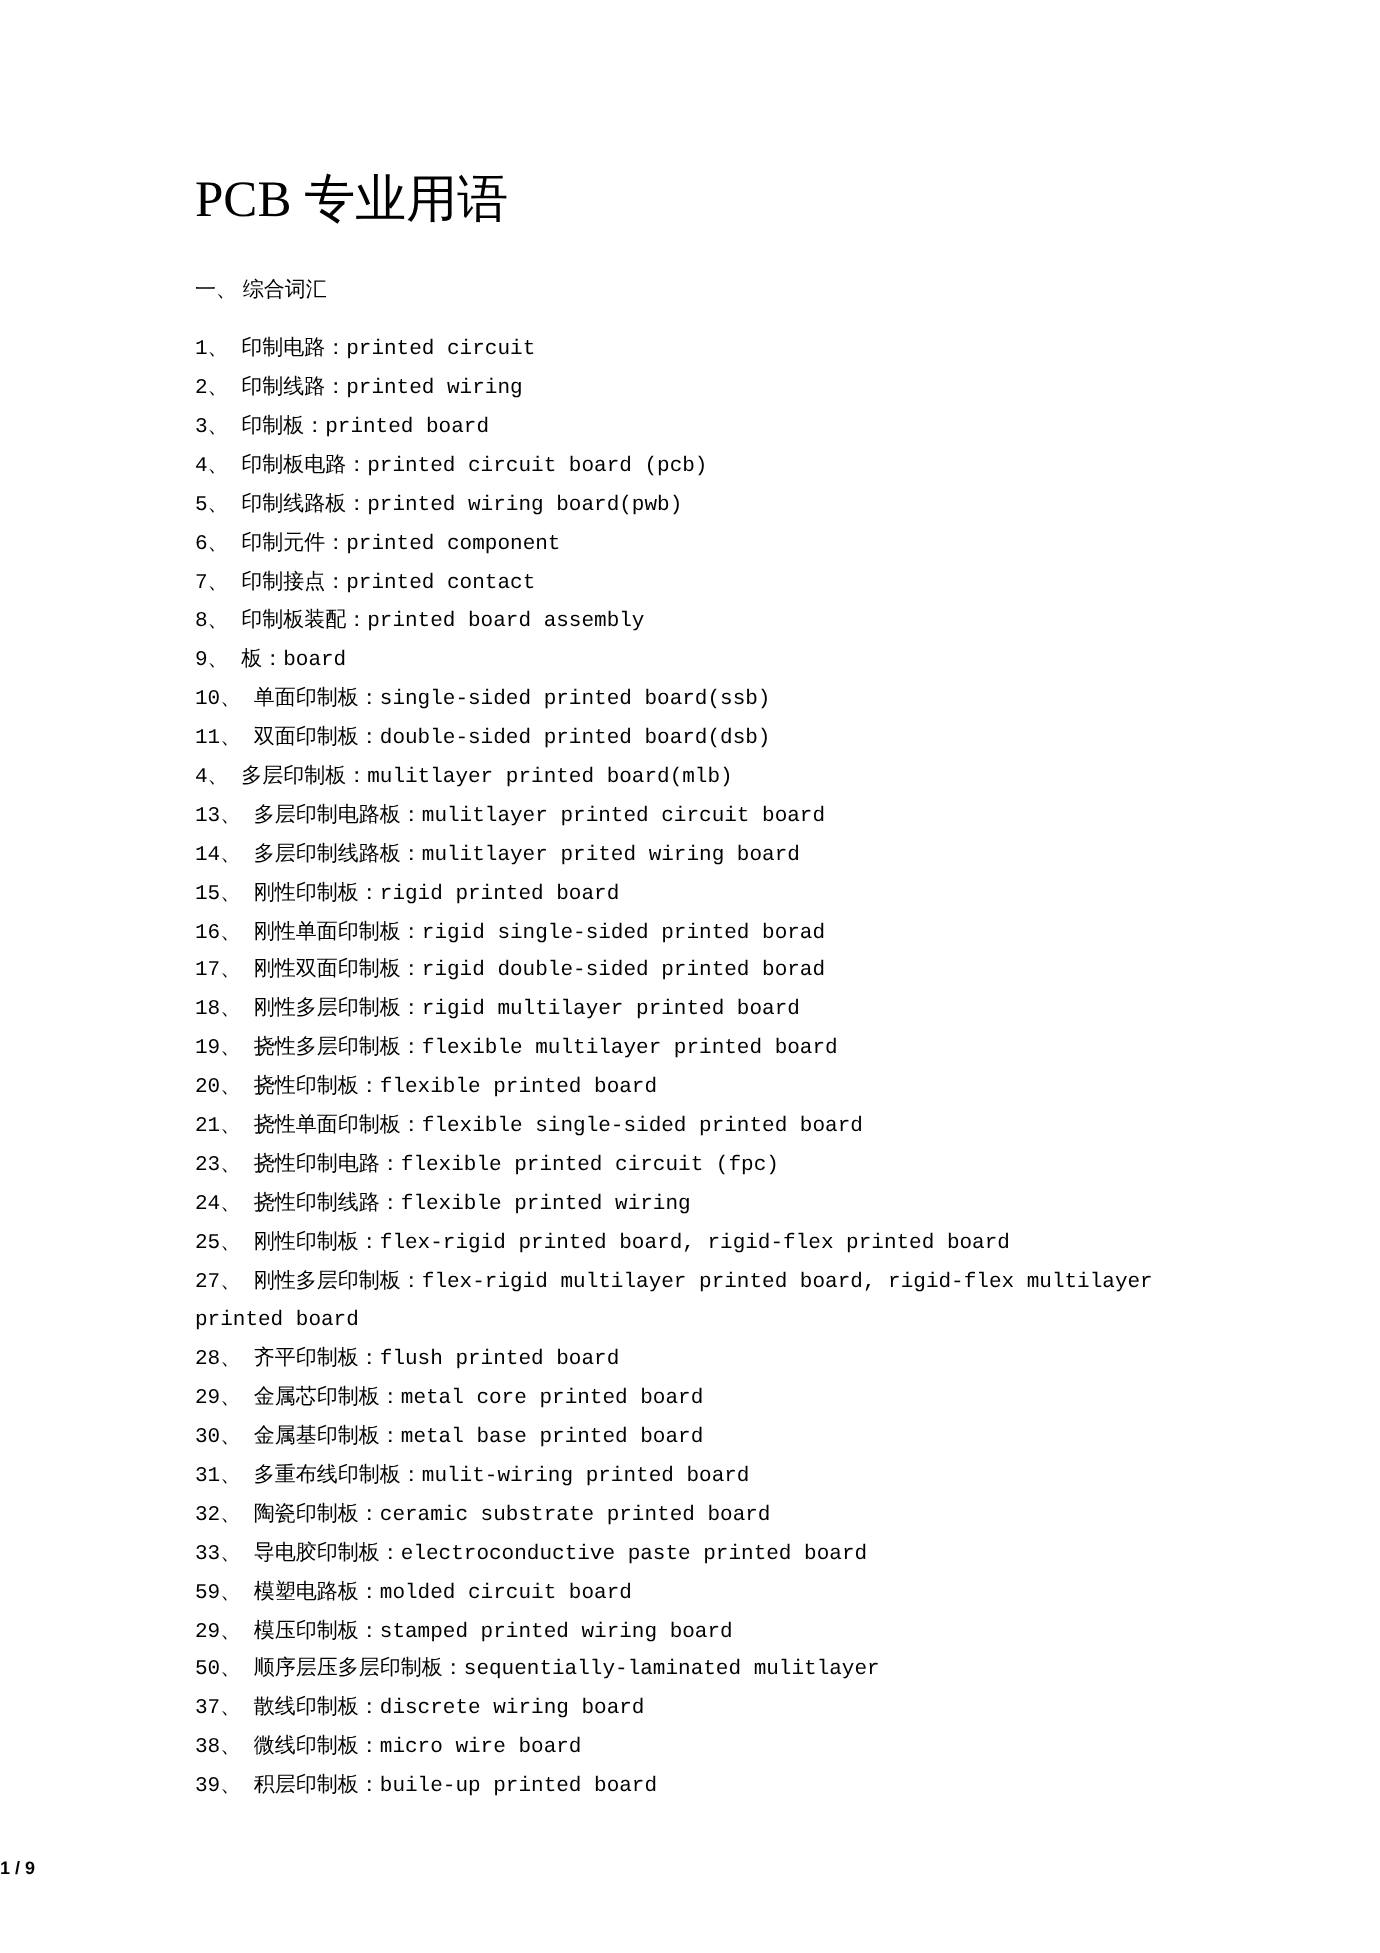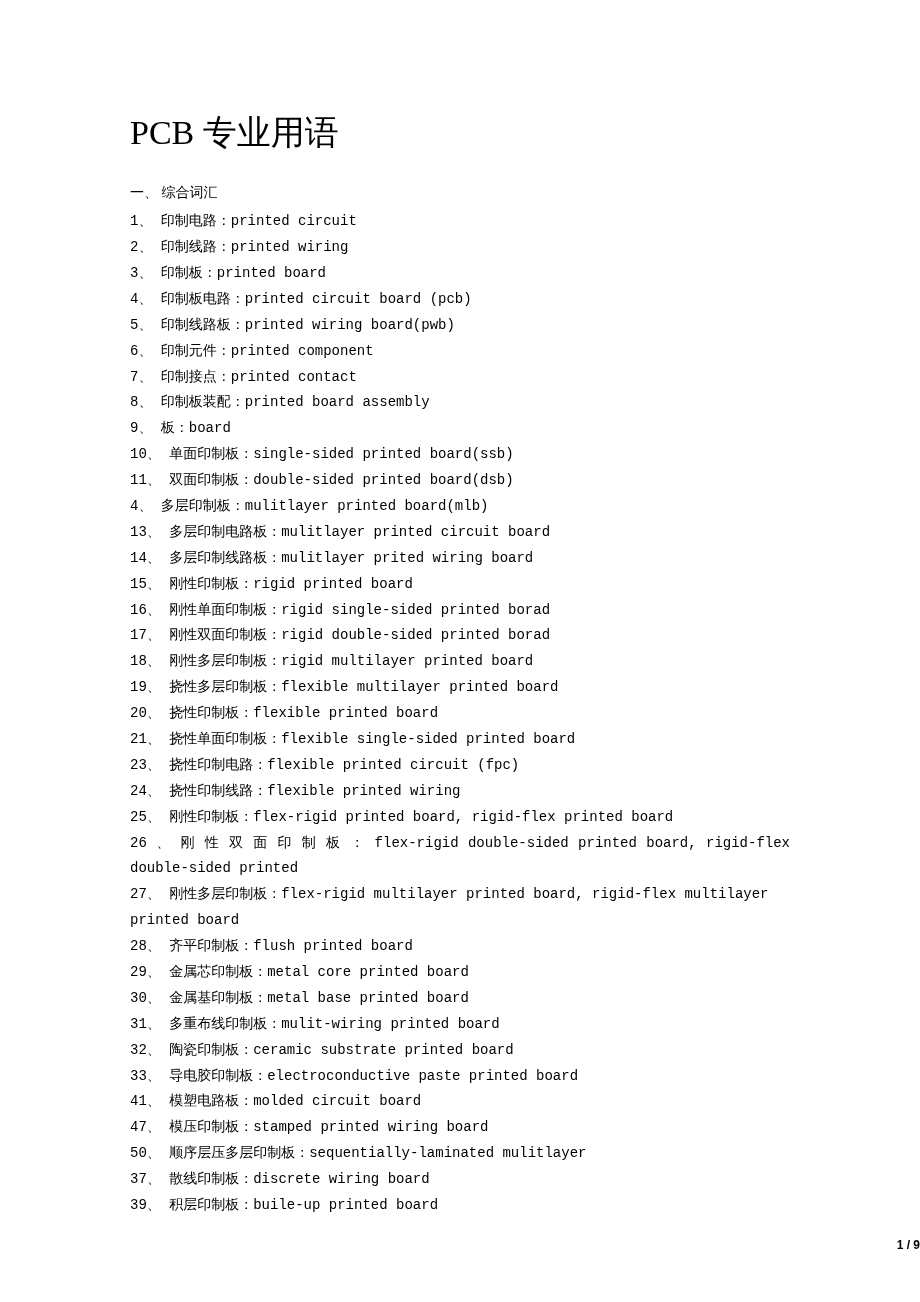--- a/index.html
+++ b/index.html
@@ -13,43 +13,43 @@
       position: relative;
     }
     .title {
       font-family: "SimSun", "宋体", serif;
       font-size: 34px;
       font-weight: 400;
       margin-bottom: 24px;
       letter-spacing: 0;
     }
     .section-header {
-      font-family: Liberation Serif, serif;
+      font-family: Liberation Sans, sans-serif;
       font-size: 14px;
       line-height: 1.8;
-      margin-bottom: 4px;
+      margin-bottom: 16px;
     }
     .item-list {
       font-family: "SimSun", "宋体", "Courier New", monospace;
     }
     .item {
       font-size: 14px;
       line-height: 1.85;
       white-space: normal;
     }
     .item-text {
       font-family: "SimSun", "宋体", "Courier New", monospace;
     }
     .item-26 { text-align: justify; }
     .page-footer {
       position: absolute;
       bottom: 50px;
       left: 0;
       width: 100%;
-      text-align: right;
+      text-align: left;
       font-size: 12px;
       font-weight: bold;
       font-family: Arial, sans-serif;
     }
   </style>
 </head>
 <body>
 
 <h1 class="title">PCB 专业用语</h1>
 <div class="section-header">一、 综合词汇</div>
@@ -72,28 +72,28 @@
   <div class="item"><span class="item-text">15、 刚性印制板：rigid printed board</span></div>
   <div class="item"><span class="item-text">16、 刚性单面印制板：rigid single-sided printed borad</span></div>
   <div class="item"><span class="item-text">17、 刚性双面印制板：rigid double-sided printed borad</span></div>
   <div class="item"><span class="item-text">18、 刚性多层印制板：rigid multilayer printed board</span></div>
   <div class="item"><span class="item-text">19、 挠性多层印制板：flexible multilayer printed board</span></div>
   <div class="item"><span class="item-text">20、 挠性印制板：flexible printed board</span></div>
   <div class="item"><span class="item-text">21、 挠性单面印制板：flexible single-sided printed board</span></div>
   <div class="item"><span class="item-text">23、 挠性印制电路：flexible printed circuit (fpc)</span></div>
   <div class="item"><span class="item-text">24、 挠性印制线路：flexible printed wiring</span></div>
   <div class="item"><span class="item-text">25、 刚性印制板：flex-rigid printed board, rigid-flex printed board</span></div>
-  <div class="item item-26"><span class="item-text">26 、 刚 性 双 面 印 制 板 ： flex-rigid double-sided printed board, rigid-flex double-sided printed</span></div>
   <div class="item"><span class="item-text">27、 刚性多层印制板：flex-rigid multilayer printed board, rigid-flex multilayer printed board</span></div>
   <div class="item"><span class="item-text">28、 齐平印制板：flush printed board</span></div>
   <div class="item"><span class="item-text">29、 金属芯印制板：metal core printed board</span></div>
   <div class="item"><span class="item-text">30、 金属基印制板：metal base printed board</span></div>
   <div class="item"><span class="item-text">31、 多重布线印制板：mulit-wiring printed board</span></div>
   <div class="item"><span class="item-text">32、 陶瓷印制板：ceramic substrate printed board</span></div>
   <div class="item"><span class="item-text">33、 导电胶印制板：electroconductive paste printed board</span></div>
-  <div class="item"><span class="item-text">41、 模塑电路板：molded circuit board</span></div>
-  <div class="item"><span class="item-text">47、 模压印制板：stamped printed wiring board</span></div>
+  <div class="item"><span class="item-text">59、 模塑电路板：molded circuit board</span></div>
+  <div class="item"><span class="item-text">29、 模压印制板：stamped printed wiring board</span></div>
   <div class="item"><span class="item-text">50、 顺序层压多层印制板：sequentially-laminated mulitlayer</span></div>
   <div class="item"><span class="item-text">37、 散线印制板：discrete wiring board</span></div>
+  <div class="item"><span class="item-text">38、 微线印制板：micro wire board</span></div>
   <div class="item"><span class="item-text">39、 积层印制板：buile-up printed board</span></div>
 </div>
 
 <div class="page-footer">1 / 9</div>
 
 </body></html>

